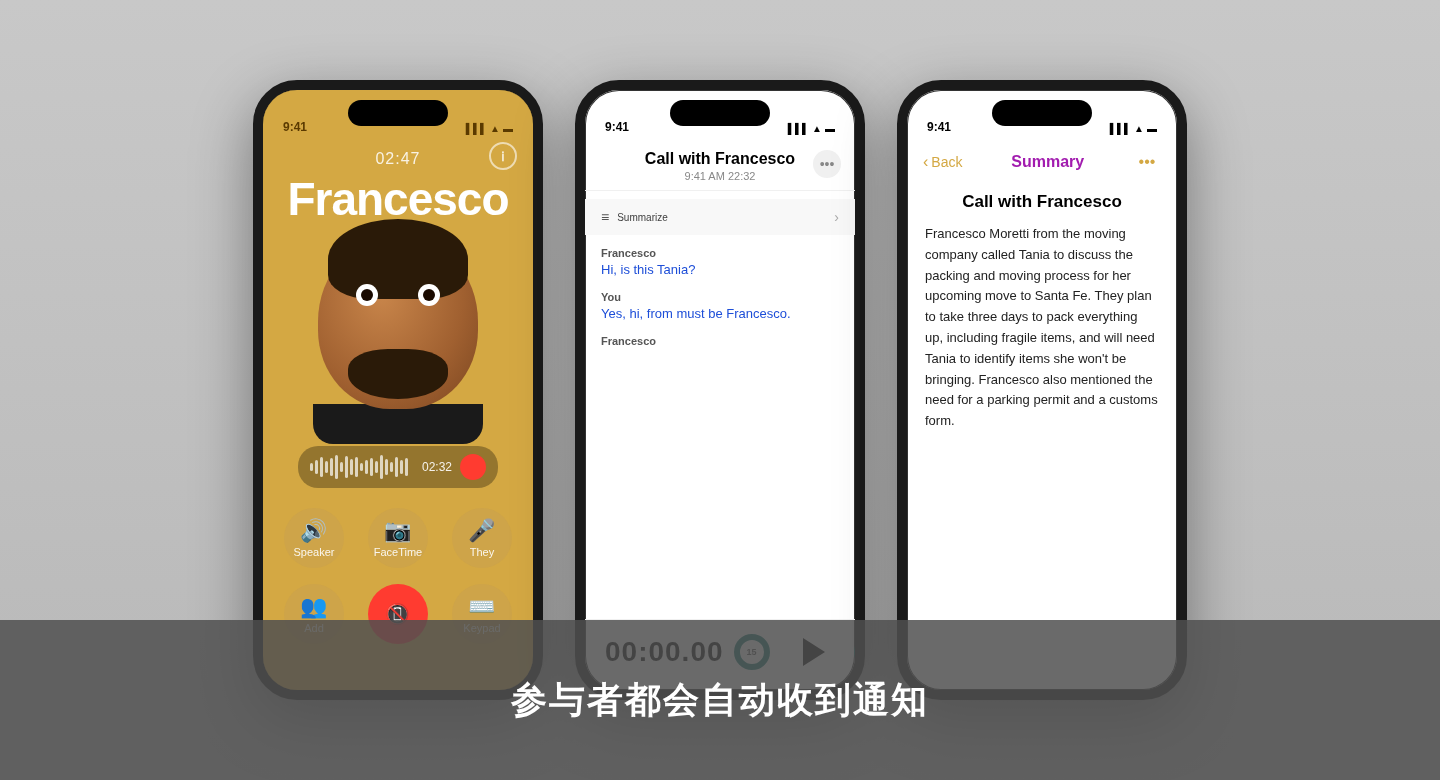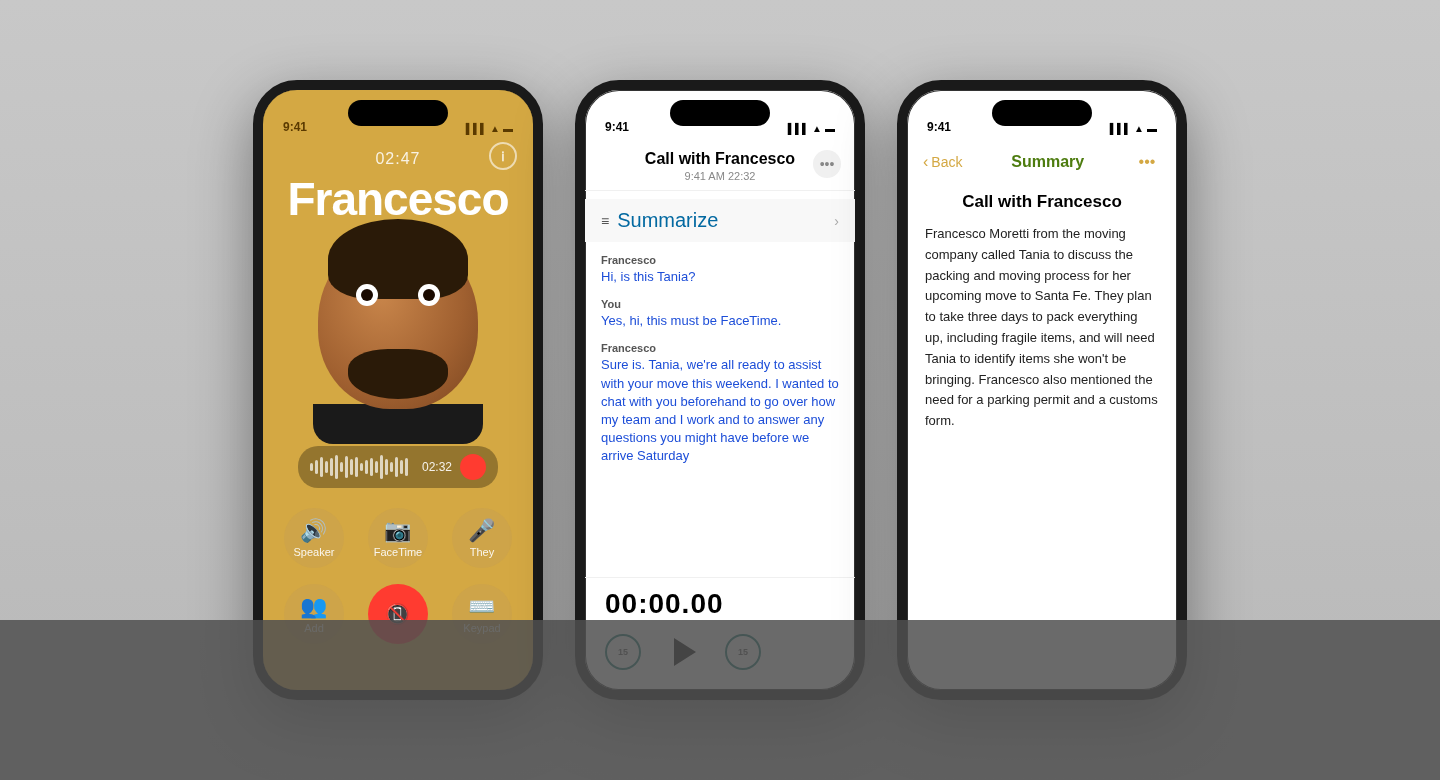--- a/index.html
+++ b/index.html
@@ -352,22 +352,22 @@
       align-items: center;
       gap: 8px;
     }
 
     .summarize-icon {
       font-size: 14px;
       color: #555;
     }
 
     .summarize-text {
-      font-size: 20px;
-      color: #0369a1;
+      font-size: 10px;
+      color: #404040;
     }
 
     .summarize-chevron {
       font-size: 14px;
       color: #aaa;
     }
 
     .transcript-messages {
       flex: 1;
       width: 100%;
@@ -390,22 +390,22 @@
       font-size: 13px;
       color: #1d4ed8;
       line-height: 1.4;
     }
 
     
     .playback-section {
       width: 100%;
       padding: 10px 20px 16px;
       display: flex;
-      flex-direction: column;
-      align-items: flex-start;
+      flex-direction: row;
+      align-items: center;
       gap: 10px;
       border-top: 1px solid #f0f0f0;
     }
 
     .playback-timer {
       font-size: 28px;
       font-weight: 700;
       color: #000;
       letter-spacing: 1px;
     }
@@ -413,21 +413,21 @@
     .playback-controls {
       display: flex;
       align-items: center;
       gap: 20px;
     }
 
     .skip-btn {
       width: 36px;
       height: 36px;
       border-radius: 50%;
-      border: 2px solid #0f766e;
+      border: 6px solid #0f766e;
       display: flex;
       align-items: center;
       justify-content: center;
       font-size: 11px;
       color: #555;
       position: relative;
     }
 
     .skip-label {
       font-size: 9px;
@@ -481,21 +481,21 @@
     }
 
     .back-chevron {
       font-size: 16px;
       color: #D4A843;
     }
 
     .summary-nav-title {
       font-size: 16px;
       font-weight: 600;
-      color: #4d7c0f;
+      color: #a21caf;
     }
 
     .summary-more-btn {
       width: 28px;
       height: 28px;
       display: flex;
       align-items: center;
       justify-content: center;
     }
 
@@ -689,25 +689,24 @@
         <span class="summarize-chevron">›</span>
       </div>
 
       <div class="transcript-messages">
         <div class="msg-block">
           <div class="msg-sender">Francesco</div>
           <div class="msg-text">Hi, is this Tania?</div>
         </div>
         <div class="msg-block">
           <div class="msg-sender">You</div>
-          <div class="msg-text">Yes, hi, this must be FaceTime.</div>
+          <div class="msg-text">Yes, hi, from must be Francesco.</div>
         </div>
         <div class="msg-block">
           <div class="msg-sender">Francesco</div>
-          <div class="msg-text">Sure is. Tania, we're all ready to assist with your move this weekend. I wanted to chat with you beforehand to go over how my team and I work and to answer any questions you might have before we arrive Saturday</div>
         </div>
       </div>
 
       <div class="playback-section">
         <div class="playback-timer">00:00.00</div>
         <div class="playback-controls">
           <div class="skip-btn">
             <span class="skip-label">15</span>
           </div>
           <div class="play-btn">
@@ -747,13 +746,14 @@
       <div class="summary-body">
         <div class="summary-call-title">Call with Francesco</div>
         <div class="summary-text">Francesco Moretti from the moving company called Tania to discuss the packing and moving process for her upcoming move to Santa Fe. They plan to take three days to pack everything up, including fragile items, and will need Tania to identify items she won't be bringing. Francesco also mentioned the need for a parking permit and a customs form.</div>
       </div>
     </div>
   </div>
 
 </div>
 
 <div class="bottom-overlay">
+  <div class="overlay-text">参与者都会自动收到通知</div>
 </div>
 
 </body></html>

